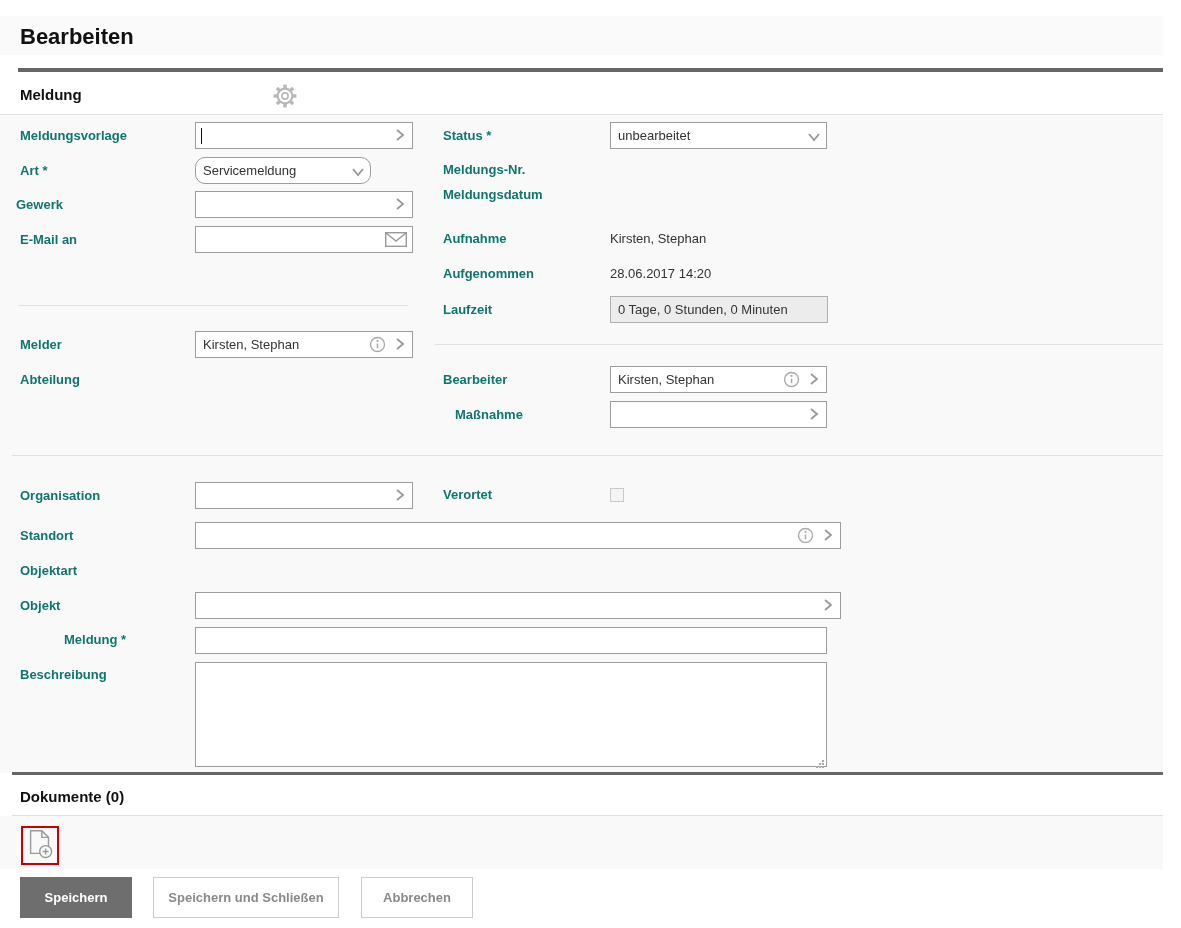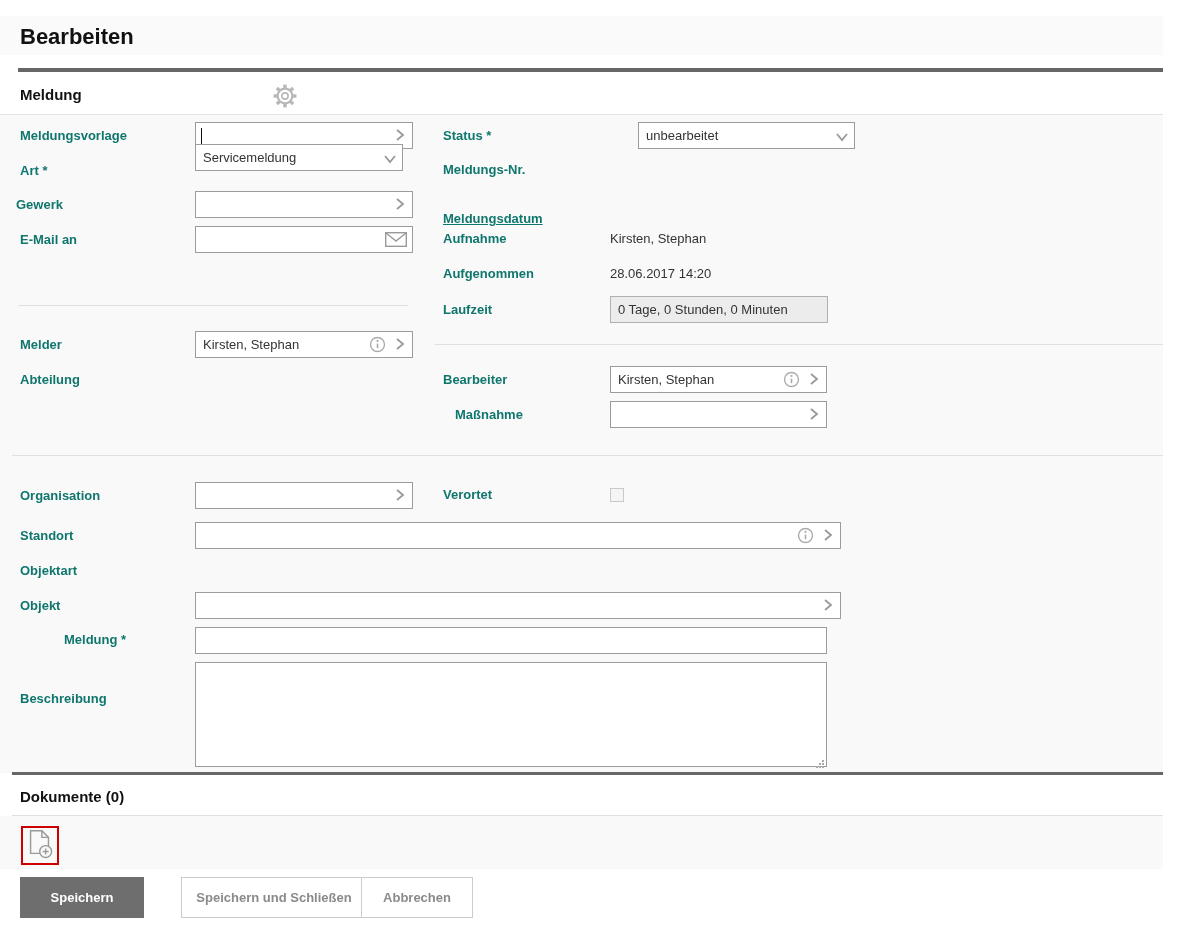--- a/index.html
+++ b/index.html
@@ -31,23 +31,23 @@
   .icon-cal { position:absolute; right:5px; top:5px; }
   .caret { position:absolute; left:5px; top:5px; width:1px; height:16px; background:#111; }
 
   .checkbox { position:absolute; width:14px; height:14px; background:#f4f4f4; border:1px solid #c9c9c9; }
 
   .gear { position:absolute; left:271px; top:82px; width:28px; height:28px; }
 
   .doc-add-btn { position:absolute; left:21px; top:826px; width:38px; height:39px; border:2px solid #c00; display:flex; align-items:center; justify-content:center; background:#f9f9f9; cursor:pointer; }
 
   .btn { position:absolute; top:877px; height:41px; font-family:"Liberation Sans", sans-serif; font-size:13px; font-weight:bold; display:flex; align-items:center; justify-content:center; cursor:pointer; }
-  .btn-primary { left:20px; width:124px; background:#6e6e6e; color:#fff; border:1px solid #6e6e6e; }
+  .btn-primary { left:20px; width:112px; background:#6e6e6e; color:#fff; border:1px solid #6e6e6e; }
   .btn-secondary { background:#fff; color:#8a8a8a; border:1px solid #ccc; }
-  #btn-save-close { left:153px; width:186px;margin-left:28px; }
+  #btn-save-close { left:153px; width:186px; }
   #btn-cancel { left:361px; width:112px; }
 
   .resize-grip { position:absolute; right:2px; bottom:2px; }
   textarea.desc { position:absolute; left:195px; top:662px; width:632px; height:105px; background:#fff; border:1px solid #9c9c9c; resize:none; outline:none; font-family:"Liberation Sans", sans-serif; font-size:13px; color:#333; padding:4px 7px; }
 </style>
 </head>
 <body>
 
 <div class="page">
 
@@ -81,41 +81,41 @@
   <div class="lbl" style="left:20px; top:163px;">Art *</div>
   <div class="lbl" style="left:16px; top:197px;">Gewerk</div>
   <div class="lbl" style="left:20px; top:232px;">E-Mail an</div>
   <div class="lbl" style="left:20px; top:337px;">Melder</div>
   <div class="lbl" style="left:20px; top:372px;">Abteilung</div>
   <div class="lbl" style="left:20px; top:488px;">Organisation</div>
   <div class="lbl" style="left:20px; top:528px;">Standort</div>
   <div class="lbl" style="left:20px; top:563px;">Objektart</div>
   <div class="lbl" style="left:20px; top:598px;">Objekt</div>
   <div class="lbl" style="left:20px; top:632px;padding-left:44px;">Meldung *</div>
-  <div class="lbl" style="left:20px; top:667px;margin-top:24px;">Beschreibung</div>
+  <div class="lbl" style="left:20px; top:667px;">Beschreibung</div>
 
   <div class="lbl" style="left:443px; top:128px;text-align:center;">Status *</div>
   <div class="lbl" style="left:443px; top:162px;">Meldungs-Nr.</div>
-  <div class="lbl" style="left:443px; top:211px;text-decoration:underline;">Meldungsdatum</div>
+  <div class="lbl" style="left:443px; top:187px;">Meldungsdatum</div>
   <div class="lbl" style="left:443px; top:231px;">Aufnahme</div>
   <div class="lbl" style="left:443px; top:266px;">Aufgenommen</div>
   <div class="lbl" style="left:443px; top:302px;">Laufzeit</div>
   <div class="lbl" style="left:443px; top:372px;">Bearbeiter</div>
   <div class="lbl" style="left:443px; top:407px;padding-left:12px;">Maßnahme</div>
   <div class="lbl" style="left:443px; top:487px;">Verortet</div>
 
   <div class="fieldbox" style="left:195px; top:122px; width:218px;">
     <input value="" style="">
     <span class="caret"></span>
     <span class="icon-right"><svg width="16" height="16" viewBox="0 0 16 16">
           <path d="M5 3 L11 8 L5 13" fill="none" stroke="#999" stroke-width="1.8"></path>
         </svg></span>
   </div>
 
-  <div class="fieldbox" style="left:195px; top:144px; width:208px;">
+  <div class="fieldbox" style="left:195px; top:157px; width:176px;border-radius:10px;">
     <span class="val">Servicemeldung</span>
     <span class="icon-right" style="top:6px;"><svg width="16" height="16" viewBox="0 0 16 16">
           <path d="M3 5 L8 11 L13 5" fill="none" stroke="#999" stroke-width="1.8"></path>
         </svg></span>
   </div>
 
   <div class="fieldbox" style="left:195px; top:191px; width:218px;">
     <input value="" style="">
     <span class="icon-right"><svg width="16" height="16" viewBox="0 0 16 16">
           <path d="M5 3 L11 8 L5 13" fill="none" stroke="#999" stroke-width="1.8"></path>
@@ -145,21 +145,21 @@
   </div>
 
 
   <div class="fieldbox" style="left:195px; top:482px; width:218px;">
     <input value="" style="">
     <span class="icon-right"><svg width="16" height="16" viewBox="0 0 16 16">
           <path d="M5 3 L11 8 L5 13" fill="none" stroke="#999" stroke-width="1.8"></path>
         </svg></span>
   </div>
 
-  <div class="fieldbox" style="left:610px; top:122px; width:217px;margin-left:28px;">
+  <div class="fieldbox" style="left:610px; top:122px; width:217px;">
     <span class="val">unbearbeitet</span>
     <span class="icon-right" style="top:6px;"><svg width="16" height="16" viewBox="0 0 16 16">
           <path d="M3 5 L8 11 L13 5" fill="none" stroke="#999" stroke-width="1.8"></path>
         </svg></span>
   </div>
 
 
   <div class="static-val" style="left:610px; top:231px;">Kirsten, Stephan</div>
   <div class="static-val" style="left:610px; top:266px;">28.06.2017 14:20</div>
 

